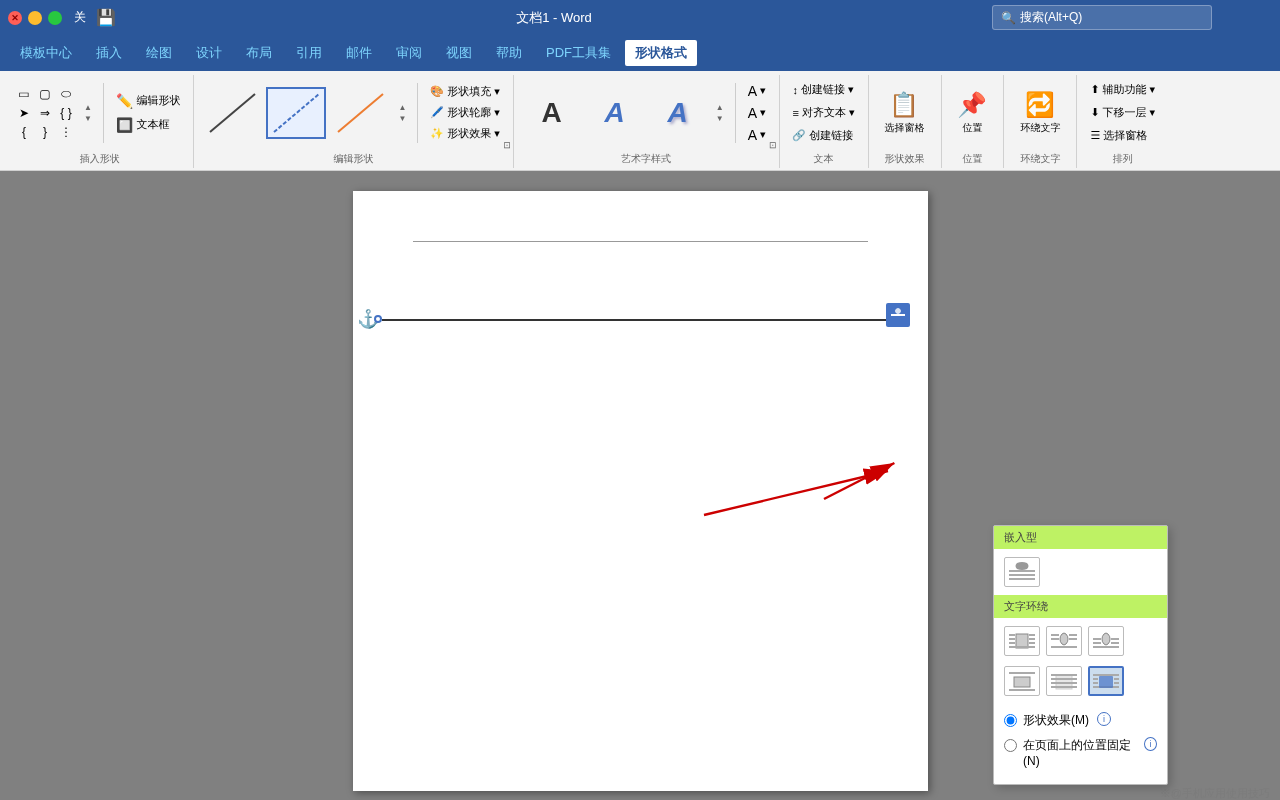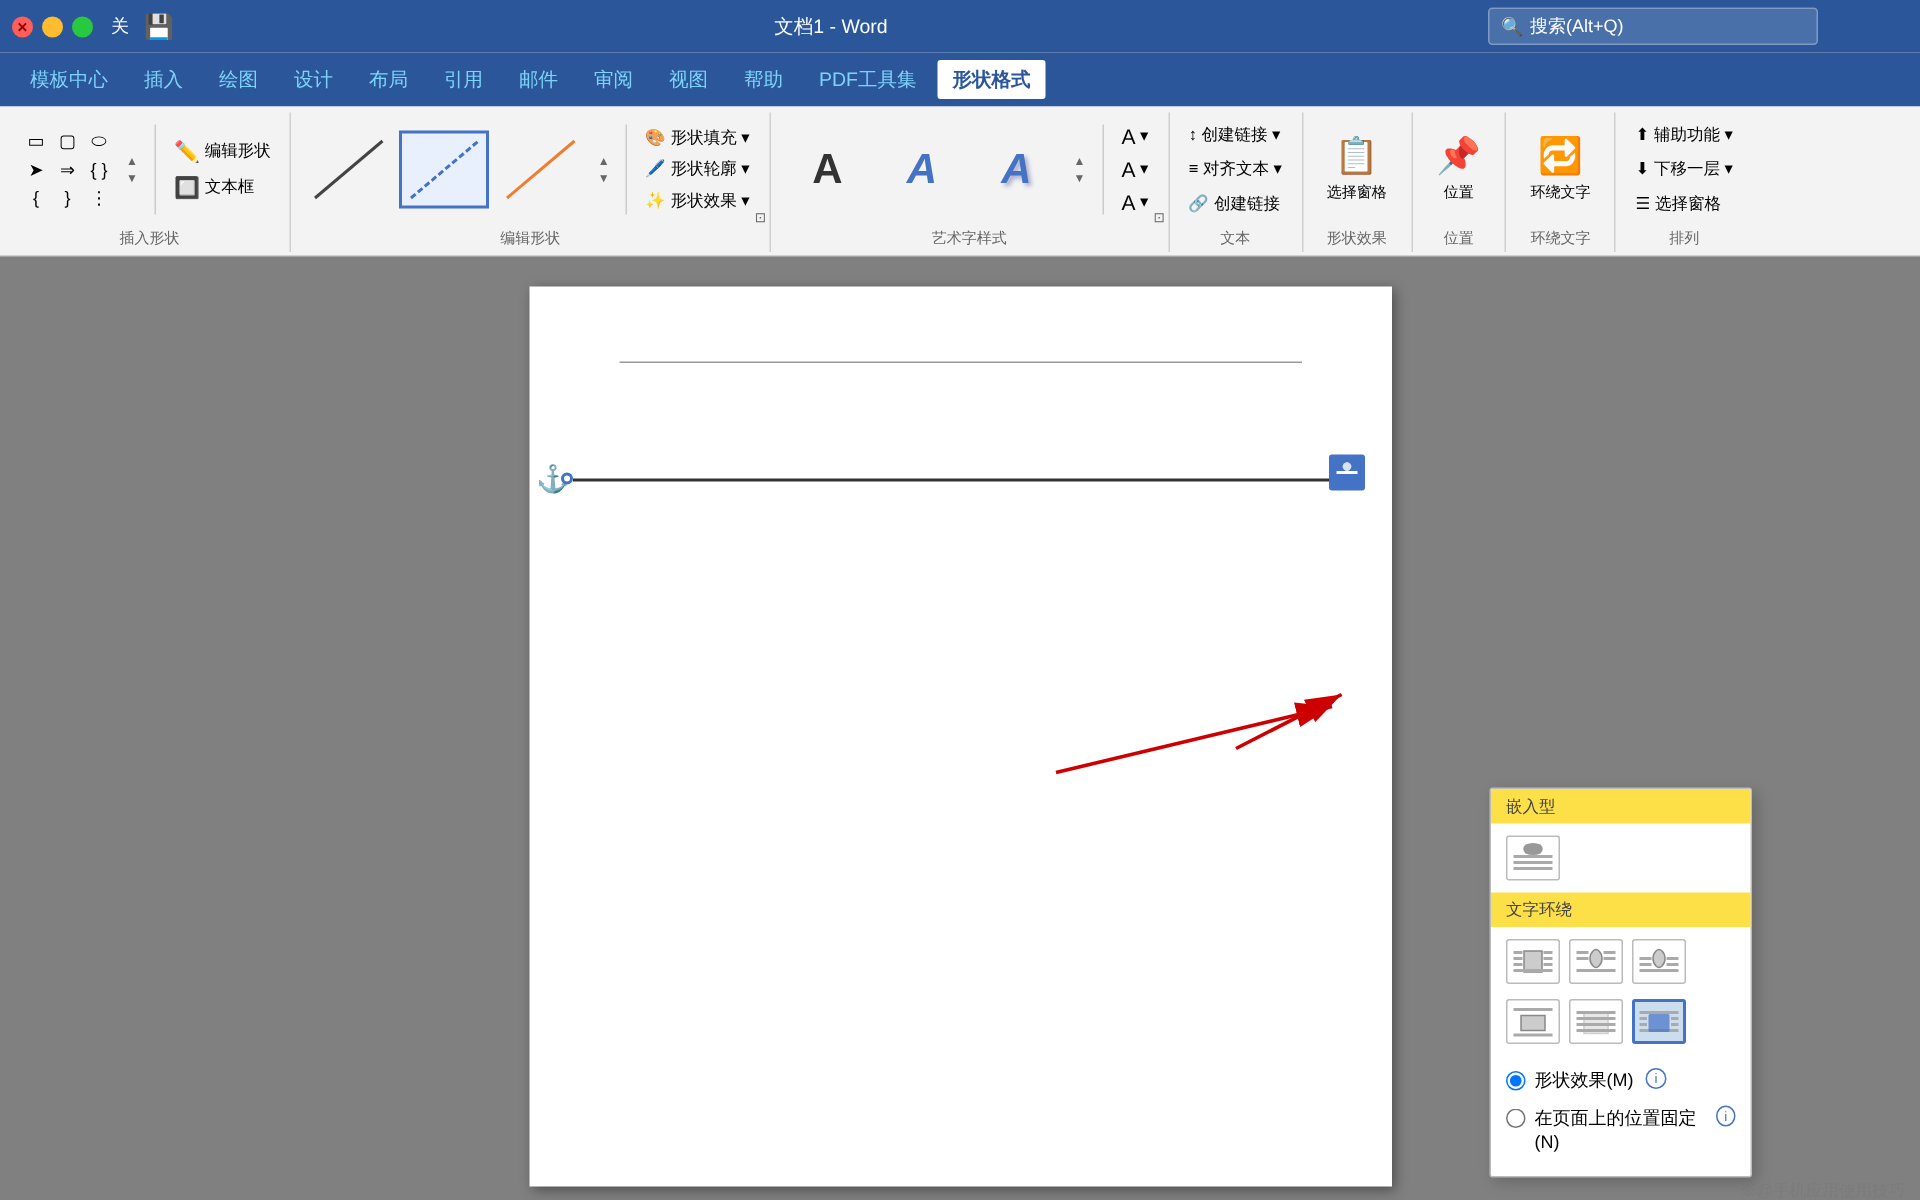--- a/index.html
+++ b/index.html
@@ -181,21 +181,21 @@
       font-weight: bold;
     }
     .layout-popup-close {
       cursor: pointer;
       font-size: 14px;
       color: #666;
       background: none;
       border: none;
     }
     .layout-section-title {
-      background: #fde047;
+      background: #bef264;
       padding: 4px 10px;
       font-size: 11px;
       color: #444;
     }
     .layout-icons-row {
       display: flex;
       gap: 6px;
       padding: 8px 10px;
     }
     .layout-icon {

